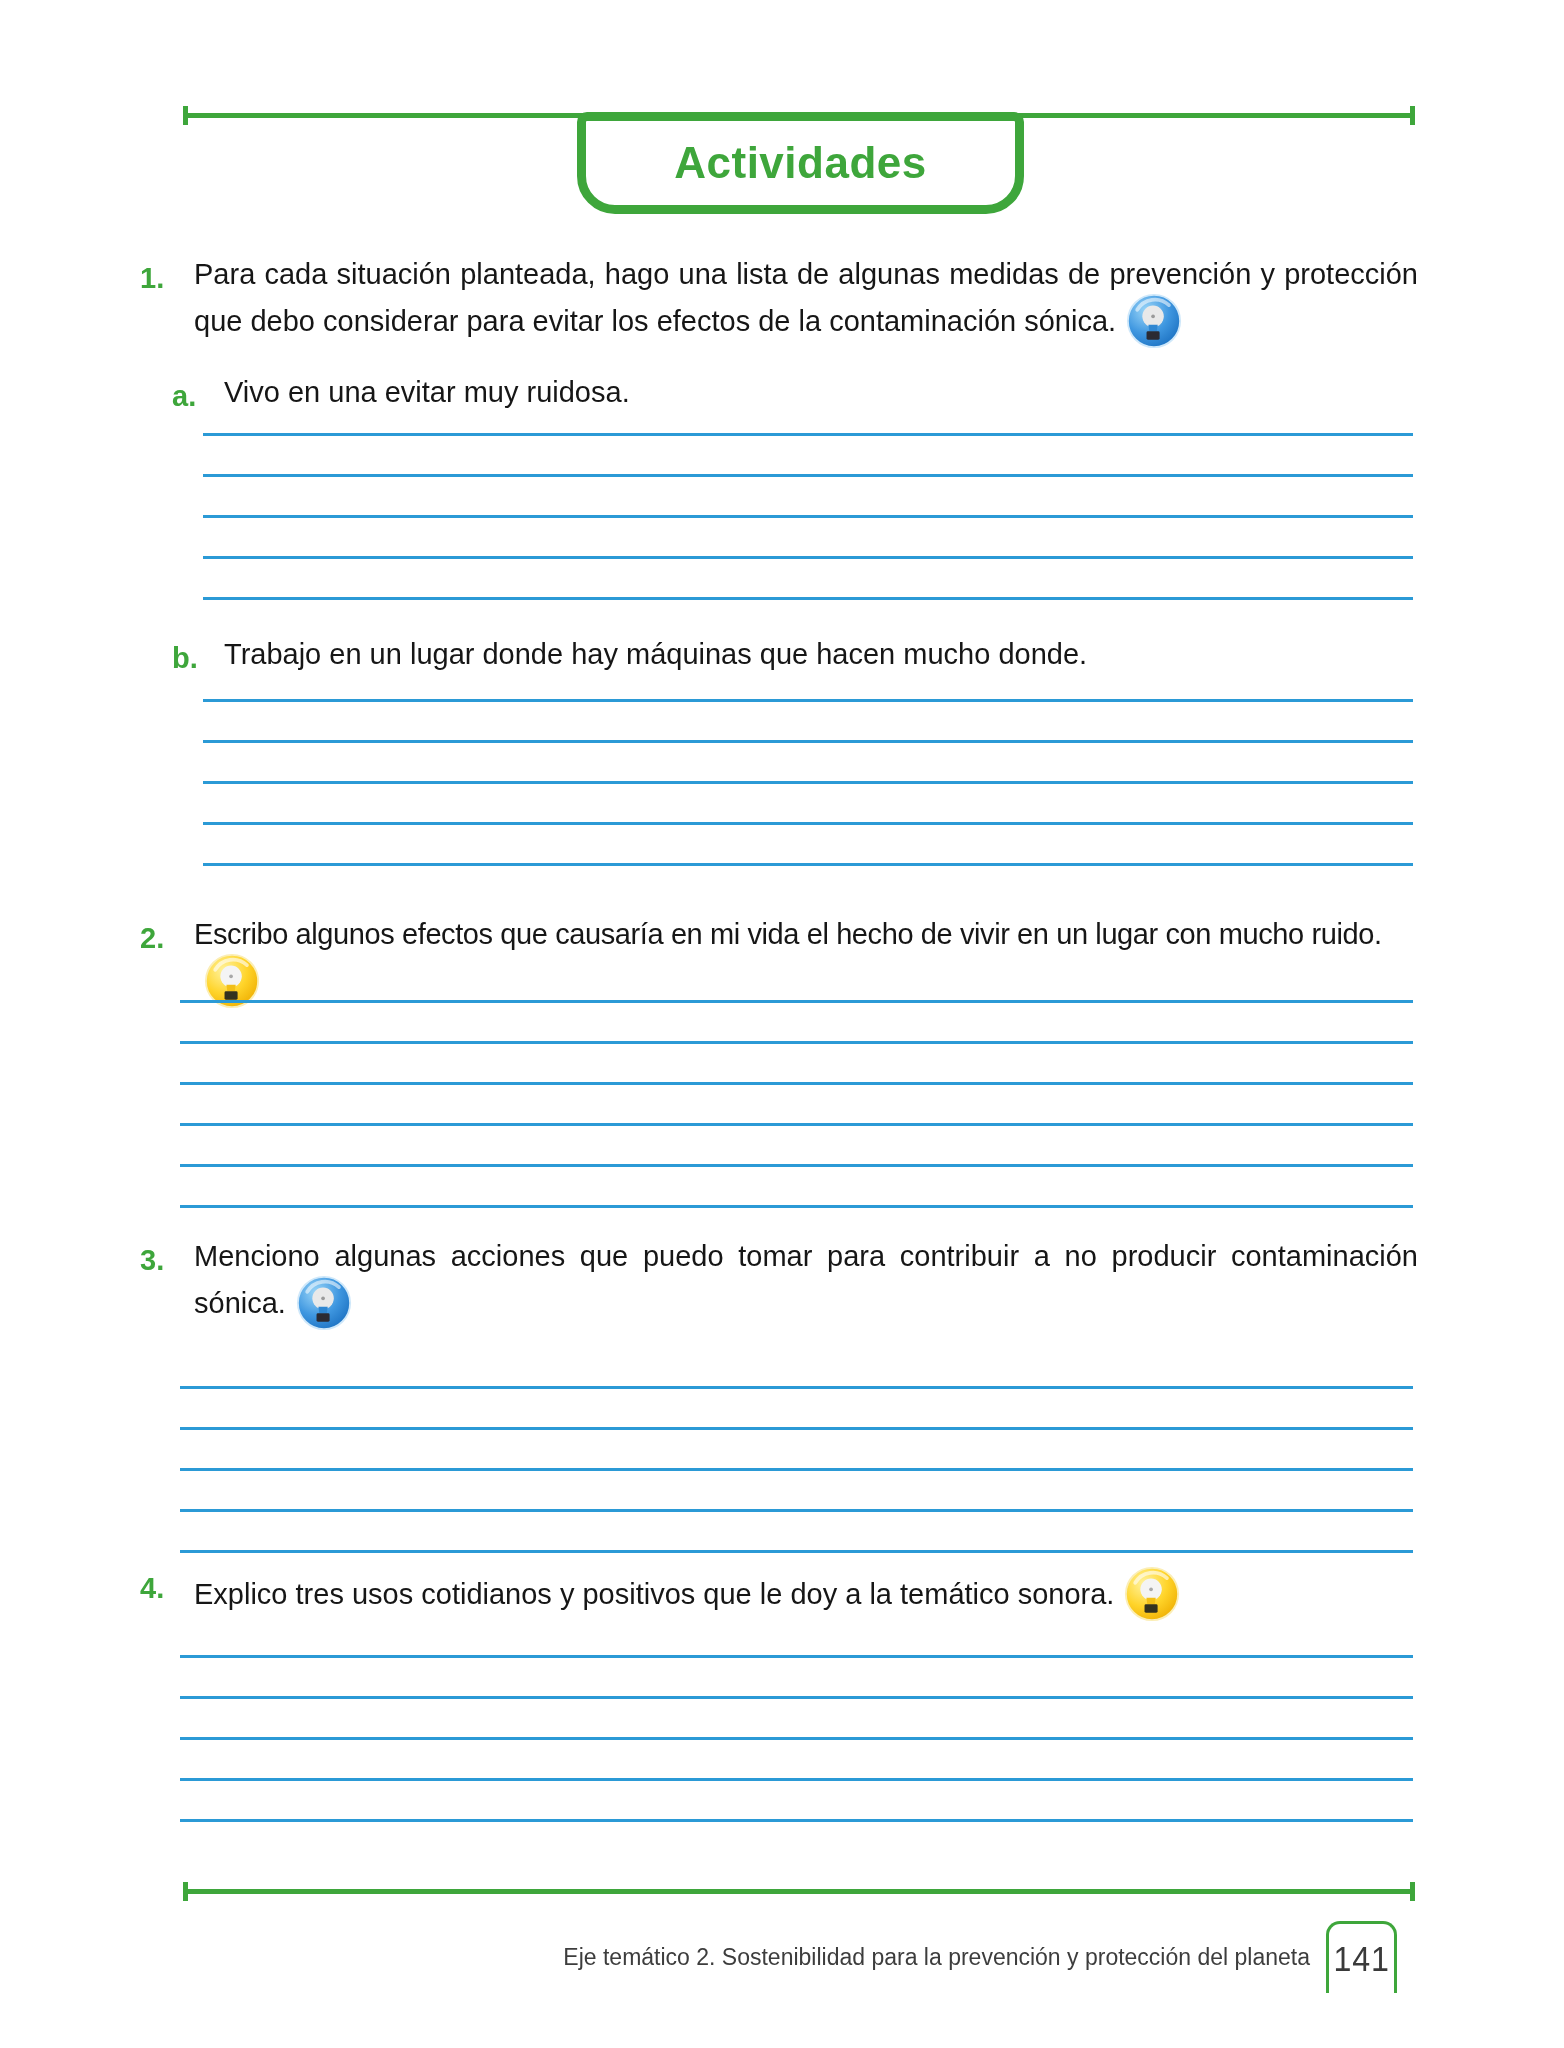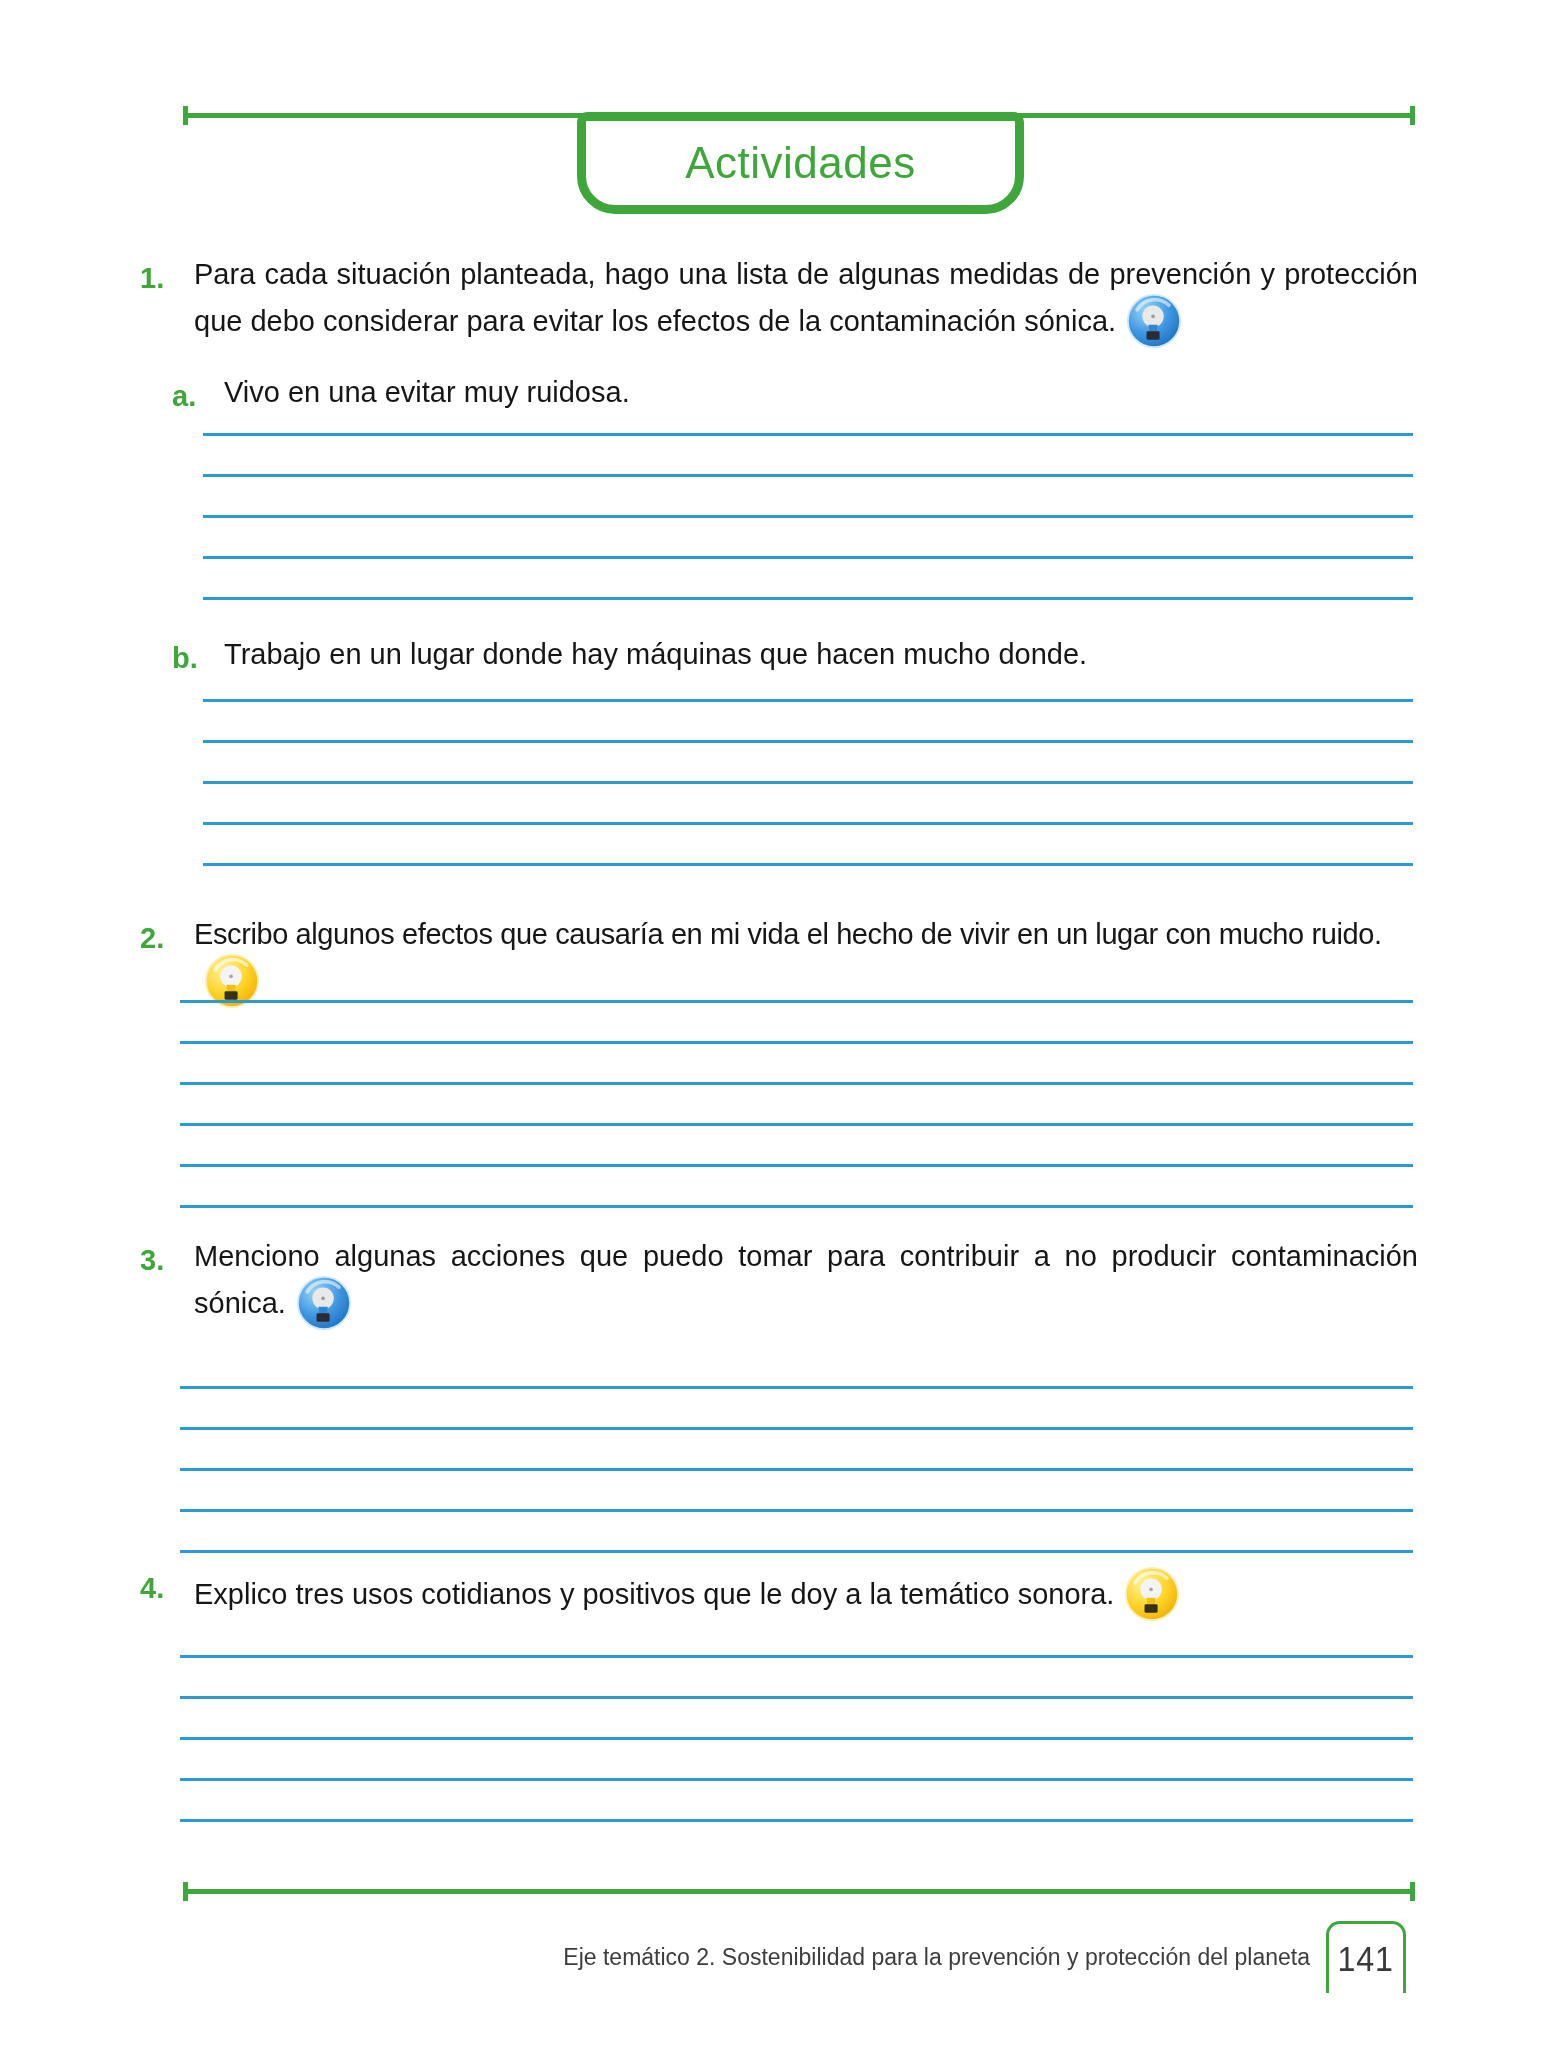--- a/index.html
+++ b/index.html
@@ -19,21 +19,21 @@
   .rule .cap.left{left:-2px;}
   .rule .cap.right{right:-2px;}
 
   
   .title-box{
     position:absolute;left:577px;top:112px;width:447px;height:102px;
     background:#ffffff;border:9px solid var(--green);
     border-radius:10px 10px 38px 38px;
     display:flex;align-items:center;justify-content:center;z-index:2;
   }
-  .title-box span{font-size:44px;font-weight:normal;color:var(--green);letter-spacing:0.5px;}
+  .title-box span{font-size:44px;font-weight:bold;color:var(--green);letter-spacing:0.5px;}
 
   
   .q{position:absolute;left:140px;width:1278px;display:flex;align-items:flex-start;}
   .qnum{flex:0 0 34px;font-size:29px;font-weight:bold;color:var(--green);line-height:44px;}
   .qtext{flex:1;font-size:29px;line-height:37px;color:var(--ink);margin-left:20px;}
   .qtext.justify{text-align:justify;}
   .sub{position:absolute;left:172px;width:1246px;display:flex;align-items:flex-start;}
   .sub .qnum{flex:0 0 32px;}
   .q2text{letter-spacing:-0.4px;}
 
@@ -43,21 +43,21 @@
   
   .lines{position:absolute;}
   .lines .wline{height:0;border-top:3px solid var(--blue);margin-bottom:38px;}
 
   
   .footer-text{
     position:absolute;top:1944px;right:254px;
     font-size:23px;font-weight:normal;color:var(--footer-ink);white-space:nowrap;
   }
   .page-num-box{
-    position:absolute;left:1326px;top:1921px;width:80px;height:72px;
+    position:absolute;left:1326px;top:1921px;width:71px;height:72px;
     border:3px solid var(--green);border-bottom:none;
     border-radius:14px 14px 0 0;
     display:flex;align-items:center;justify-content:center;background:#ffffff;
   }
   .page-num-box span{font-size:35px;color:#3a3a3a;transform:scaleX(0.92);letter-spacing:1px;}
 </style>
 </head>
 <body>
 
 <svg width="0" height="0" style="position:absolute" aria-hidden="true">

